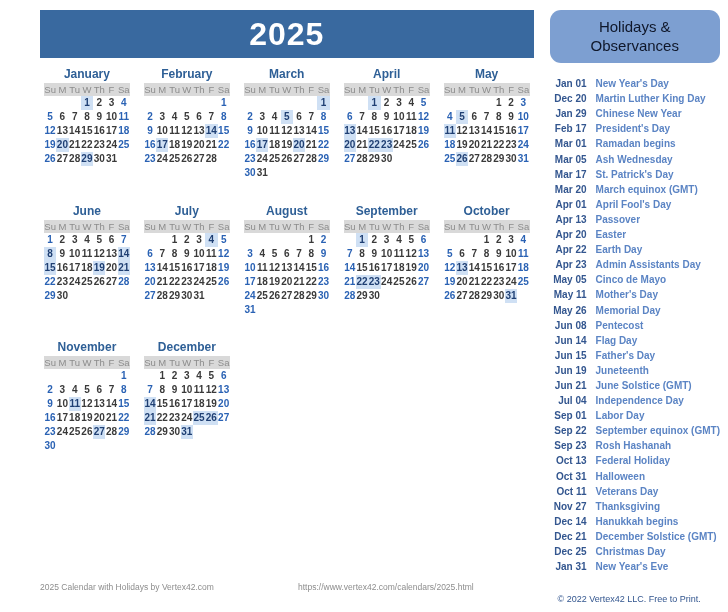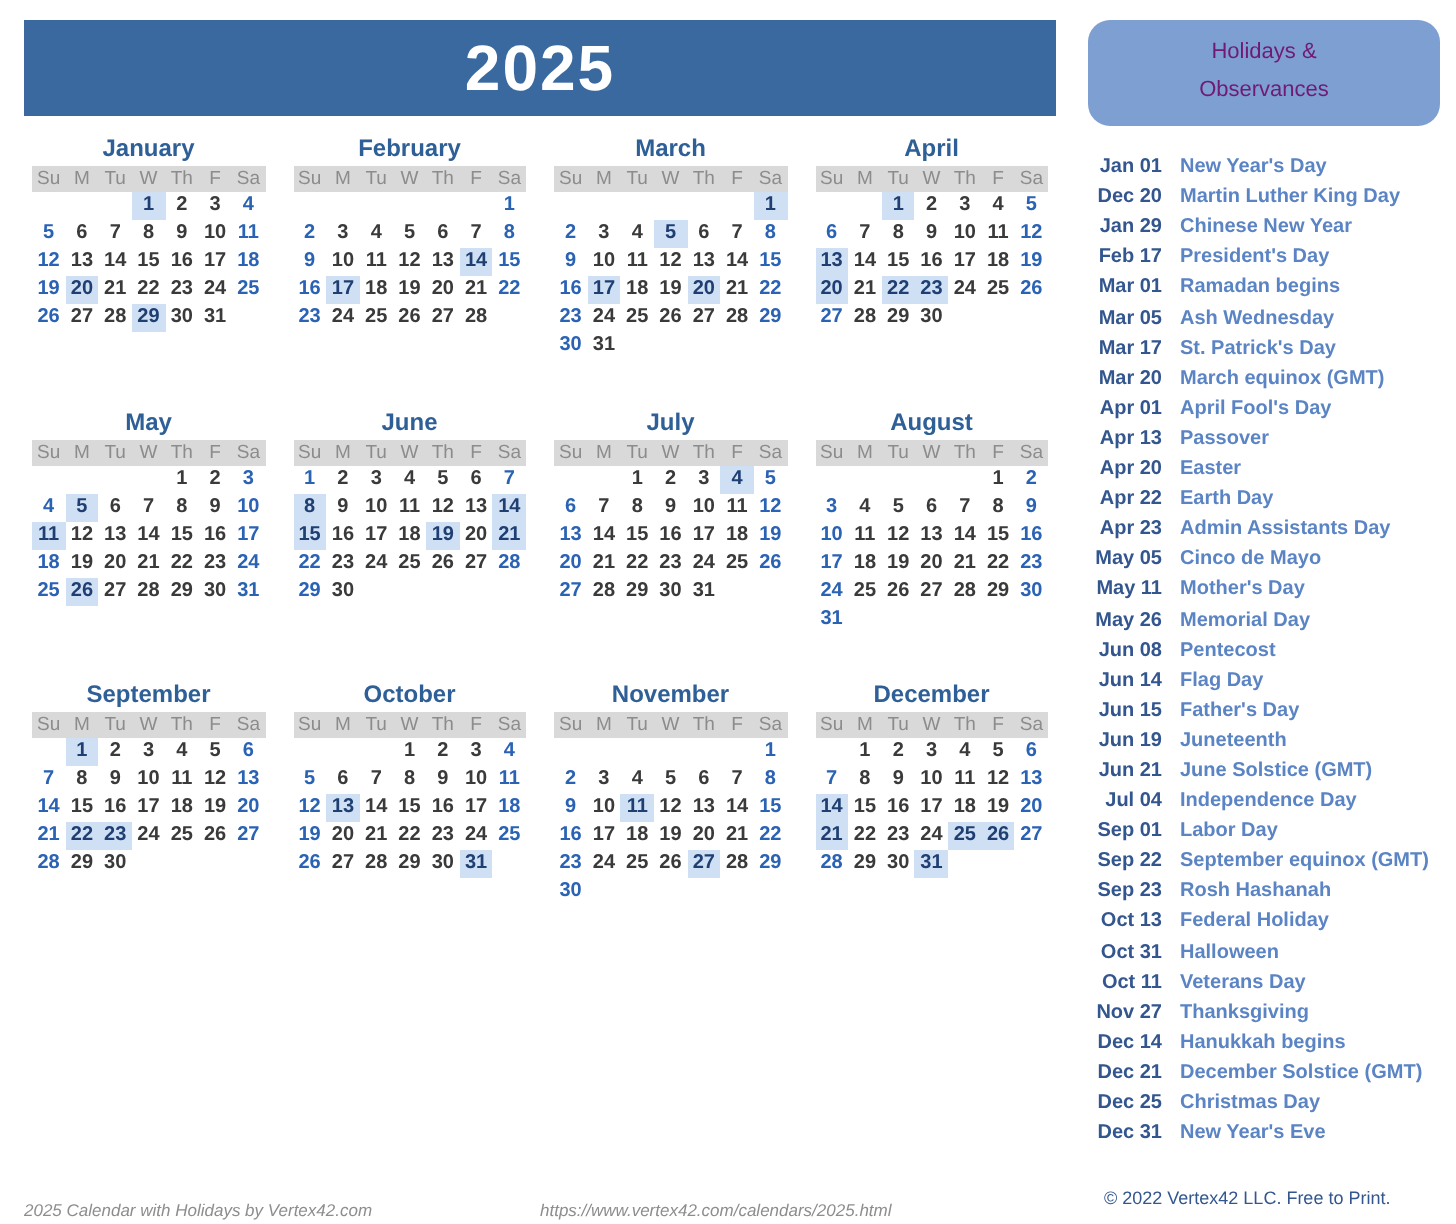--- a/index.html
+++ b/index.html
@@ -19,37 +19,38 @@
 
   
   #left{
     width:540px;
     height:612px;
     box-sizing:border-box;
     padding:10px 12px 0 12px;
     display:flex;
     flex-direction:column;
     position:relative;
+    margin-left:28px;
   }
   #year-banner{
     height:48px;
     background:#39699f;
     color:#ffffff;
     font-size:32px;
     font-weight:bold;
     display:flex;
     align-items:center;
     justify-content:center;
     letter-spacing:1px;
   }
 
   #months-grid{
     margin-top:8px;
     display:grid;
-    grid-template-columns:repeat(4,1fr);
+    grid-template-columns:repeat(5,1fr);
     grid-template-rows:repeat(4,1fr);
     column-gap:6px;
     row-gap:0px;
     flex:1;
   }
   .month{
     display:flex;
     flex-direction:column;
     padding:0 4px;
     box-sizing:border-box;
@@ -93,22 +94,22 @@
   #right{
     width:188px;
     height:612px;
     box-sizing:border-box;
     padding:10px 8px 0 4px;
     display:flex;
     flex-direction:column;
   }
   #holidays-banner{
     background:#7d9fd1;
-    color:#701a75;
-    font-size:11px;
+    color:#0f172a;
+    font-size:15px;
     text-align:center;
     padding:7px 4px 8px 4px;
     line-height:19px;
     border-radius:11px;
   }
   #holidays-list{
     margin-top:11px;
     flex:1;
   }
   .hrow{
@@ -135,26 +136,25 @@
     font-size:9px;
     color:#33568f;
     padding-left:8px;
     padding-bottom:8px;
   }
 
   
   #footer{
     position:absolute;
     left:12px;
-    bottom:2px;
+    bottom:20px;
     width:516px;
     display:flex;
     font-size:8.5px;
     color:#8d8d8d;
-    font-style:italic;
   }
   #footer-left{ width:50%; }
   #footer-right{ width:50%; }
 </style>
 </head>
 <body>
 
 <div id="page">
 
   <div id="left">
@@ -1083,20 +1083,20 @@
         </div>
         <div class="hrow">
           <div class="hdate">Dec 21</div>
           <div class="hname">December Solstice (GMT)</div>
         </div>
         <div class="hrow">
           <div class="hdate">Dec 25</div>
           <div class="hname">Christmas Day</div>
         </div>
         <div class="hrow">
-          <div class="hdate">Dec 31</div>
+          <div class="hdate">Jan 31</div>
           <div class="hname">New Year's Eve</div>
         </div>
       </div>
     <div id="copyright">© 2022 Vertex42 LLC. Free to Print.</div>
   </div>
 
 </div>
 
 </body></html>

